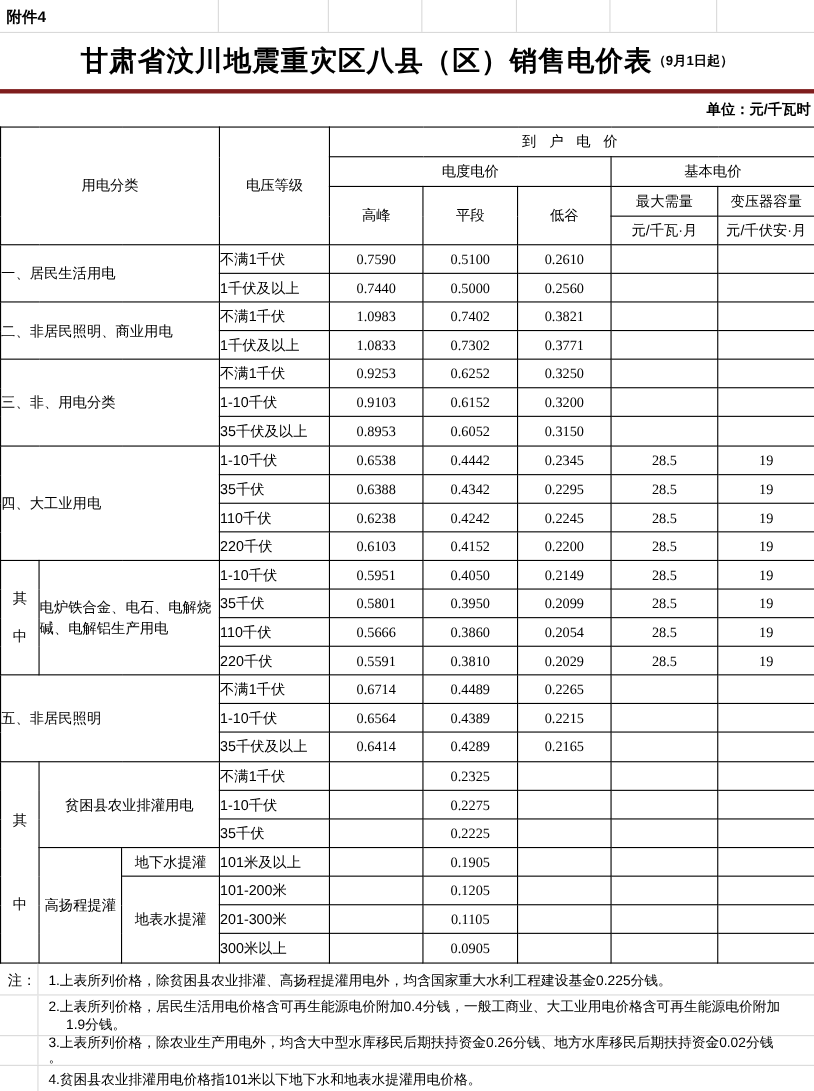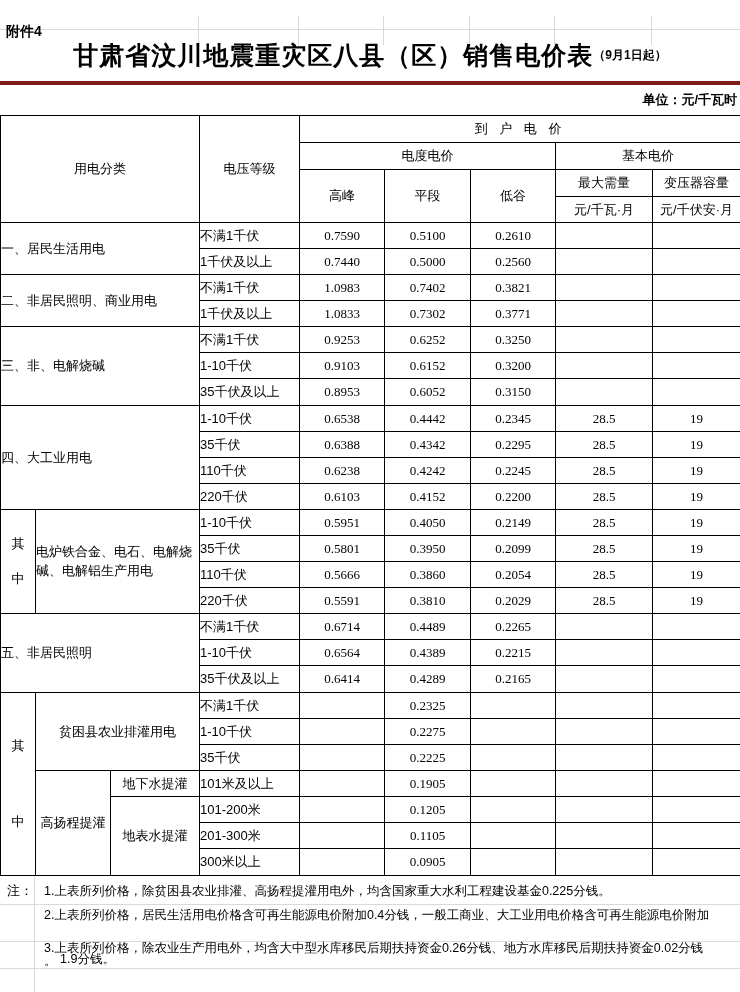--- a/index.html
+++ b/index.html
@@ -4,21 +4,21 @@
 <style>
   * { box-sizing: border-box; }
   html, body { margin: 0; padding: 0; background: #fff; }
   .page {
     width: 740px; height: 992px; background: #fff; color: #000;
     font-family: "Liberation Sans", sans-serif; overflow: hidden;
     position: relative;
   }
   
   .toprow { display: flex; height: 30px; border-bottom: 1px solid #d9d9d9; }
-  .toprow .cell { height: 100%; border-right: 1px solid #d9d9d9; margin-top: 16px; }
+  .toprow .cell { height: 100%; border-right: 1px solid #d9d9d9; }
   .toprow .cell:last-child { border-right: none; }
   .attach { font-weight: bold; font-size: 14px; padding: 7px 0 0 6px; }
   
   .titlerow { height: 55px; display: flex; align-items: center; justify-content: center;
               border-bottom: 4px solid #7f1d1d; }
   .title-main { font-size: 25px; font-weight: bold; letter-spacing: 1px; }
   .title-suffix { font-size: 12px; font-weight: bold; }
   
   .unitrow { height: 30px; display: flex; align-items: center; justify-content: flex-end;
              font-size: 13px; font-weight: bold; padding-right: 3px; }
@@ -38,21 +38,21 @@
   .qzbox.qz2 { height: 178px; gap: 58px; }
   
   .notes { width: 740px; }
   .nrow { display: flex; }
   .nrow.sep { border-top: 1px solid #d9d9d9; }
   .nrow.last { border-bottom: 1px solid #d9d9d9; }
   .nlab { width: 35px; flex: 0 0 35px; border-right: 1px solid #d9d9d9;
           font-size: 13px; padding: 6px 0 0 7px; }
   .ntext { flex: 1; font-size: 12.5px; }
   .nline { white-space: nowrap; padding-left: 9px; }
-  .nline.ind { padding-left: 25px; margin-top: 28px; }
+  .nline.ind { padding-left: 25px; }
   .r1 .ntext { padding-top: 7px; }
   .r2 .ntext { padding-top: 2px; }  .r2 .nline { line-height: 16px; }
   .r3 .ntext { padding-top: 0; }    .r3 .nline { line-height: 13px; }
   .r4 .ntext { padding-top: 4px; }
 </style>
 </head>
 <body>
 
 <div class="page">
 
@@ -140,21 +140,21 @@
     <tr style="height:26px">
       <td class="v">1千伏及以上</td>
       <td class="n">1.0833</td>
       <td class="n">0.7302</td>
       <td class="n">0.3771</td>
       <td class="n"></td>
       <td class="n"></td>
     </tr>
 
     <tr style="height:26px">
-      <td colspan="3" rowspan="3" class="cat">三、非、电解烧碱</td>
+      <td colspan="3" rowspan="3" class="cat">三、非、用电分类</td>
       <td class="v">不满1千伏</td>
       <td class="n">0.9253</td>
       <td class="n">0.6252</td>
       <td class="n">0.3250</td>
       <td class="n"></td>
       <td class="n"></td>
     </tr>
     <tr style="height:26px">
       <td class="v">1-10千伏</td>
       <td class="n">0.9103</td>
@@ -358,16 +358,19 @@
     </div>
     <div class="nrow sep r3" style="height:27px">
       <div class="nlab"></div>
       <div class="ntext">
         <div class="nline">3.上表所列价格，除农业生产用电外，均含大中型水库移民后期扶持资金0.26分钱、地方水库移民后期扶持资金0.02分钱</div>
         <div class="nline">。</div>
       </div>
     </div>
     <div class="nrow sep last r4" style="height:25px">
       <div class="nlab"></div>
+      <div class="ntext">
+        <div class="nline">4.贫困县农业排灌用电价格指101米以下地下水和地表水提灌用电价格。</div>
+      </div>
     </div>
   </div>
 
 </div>
 
 </body></html>

